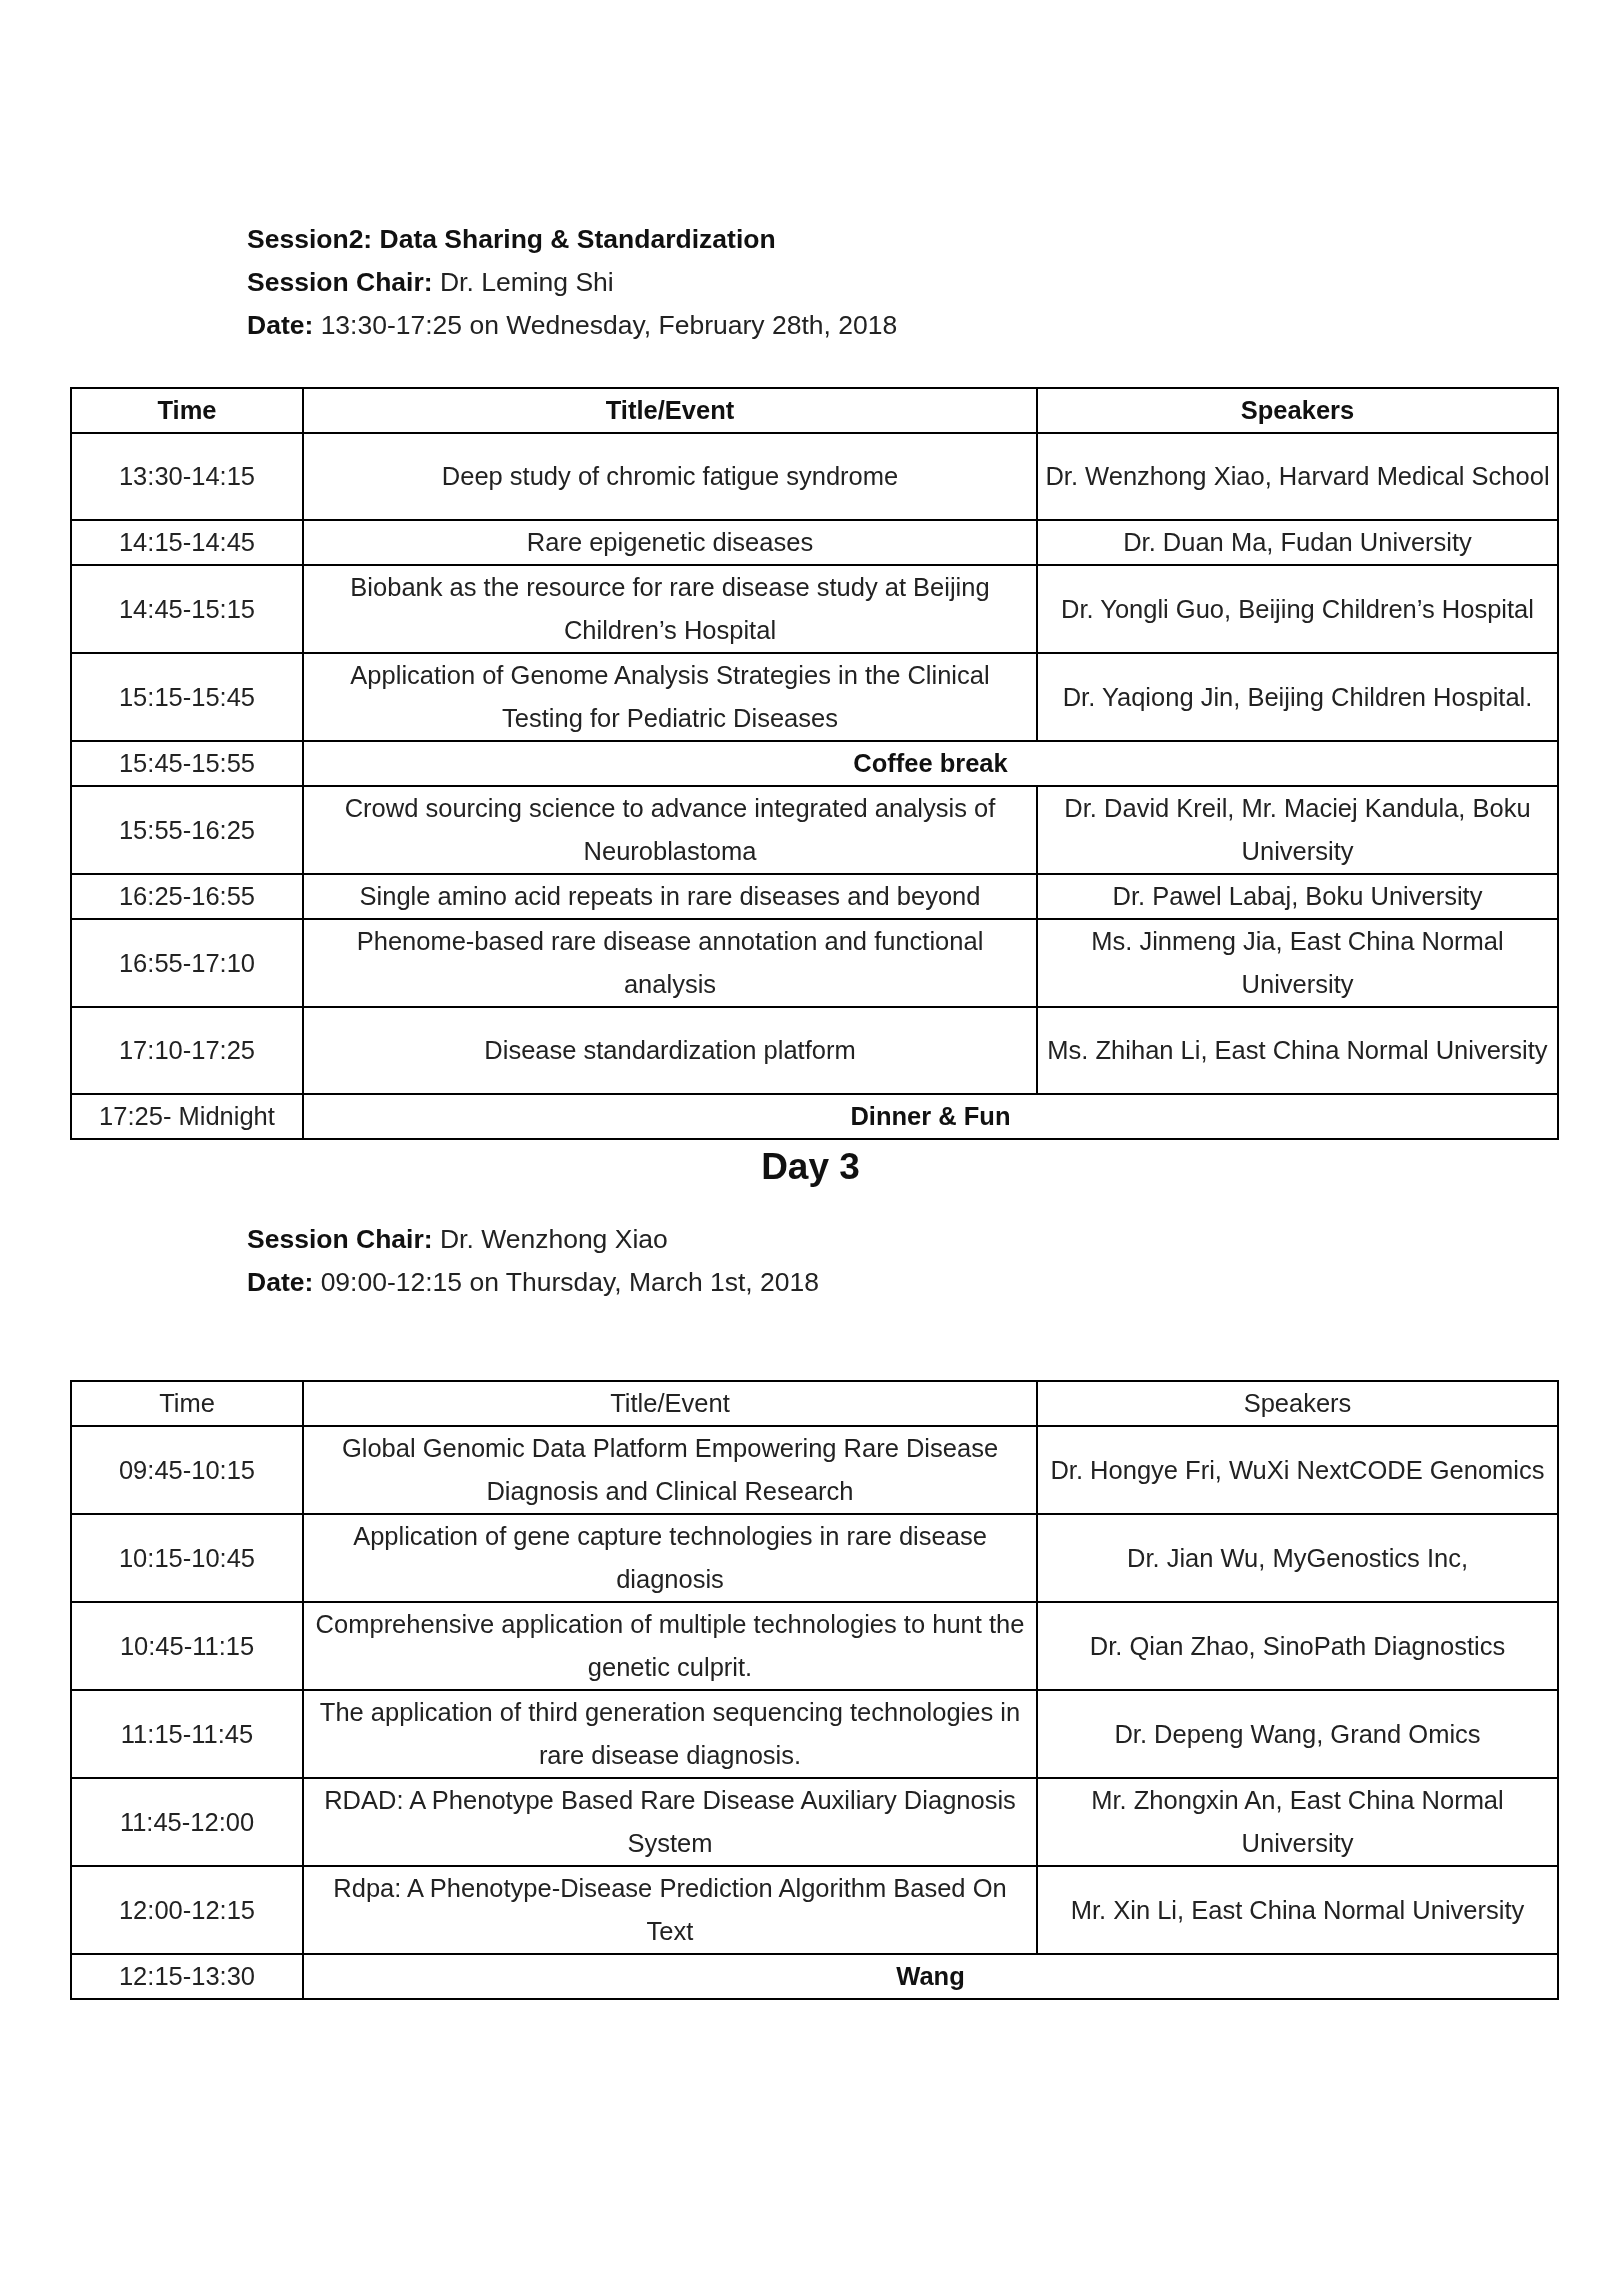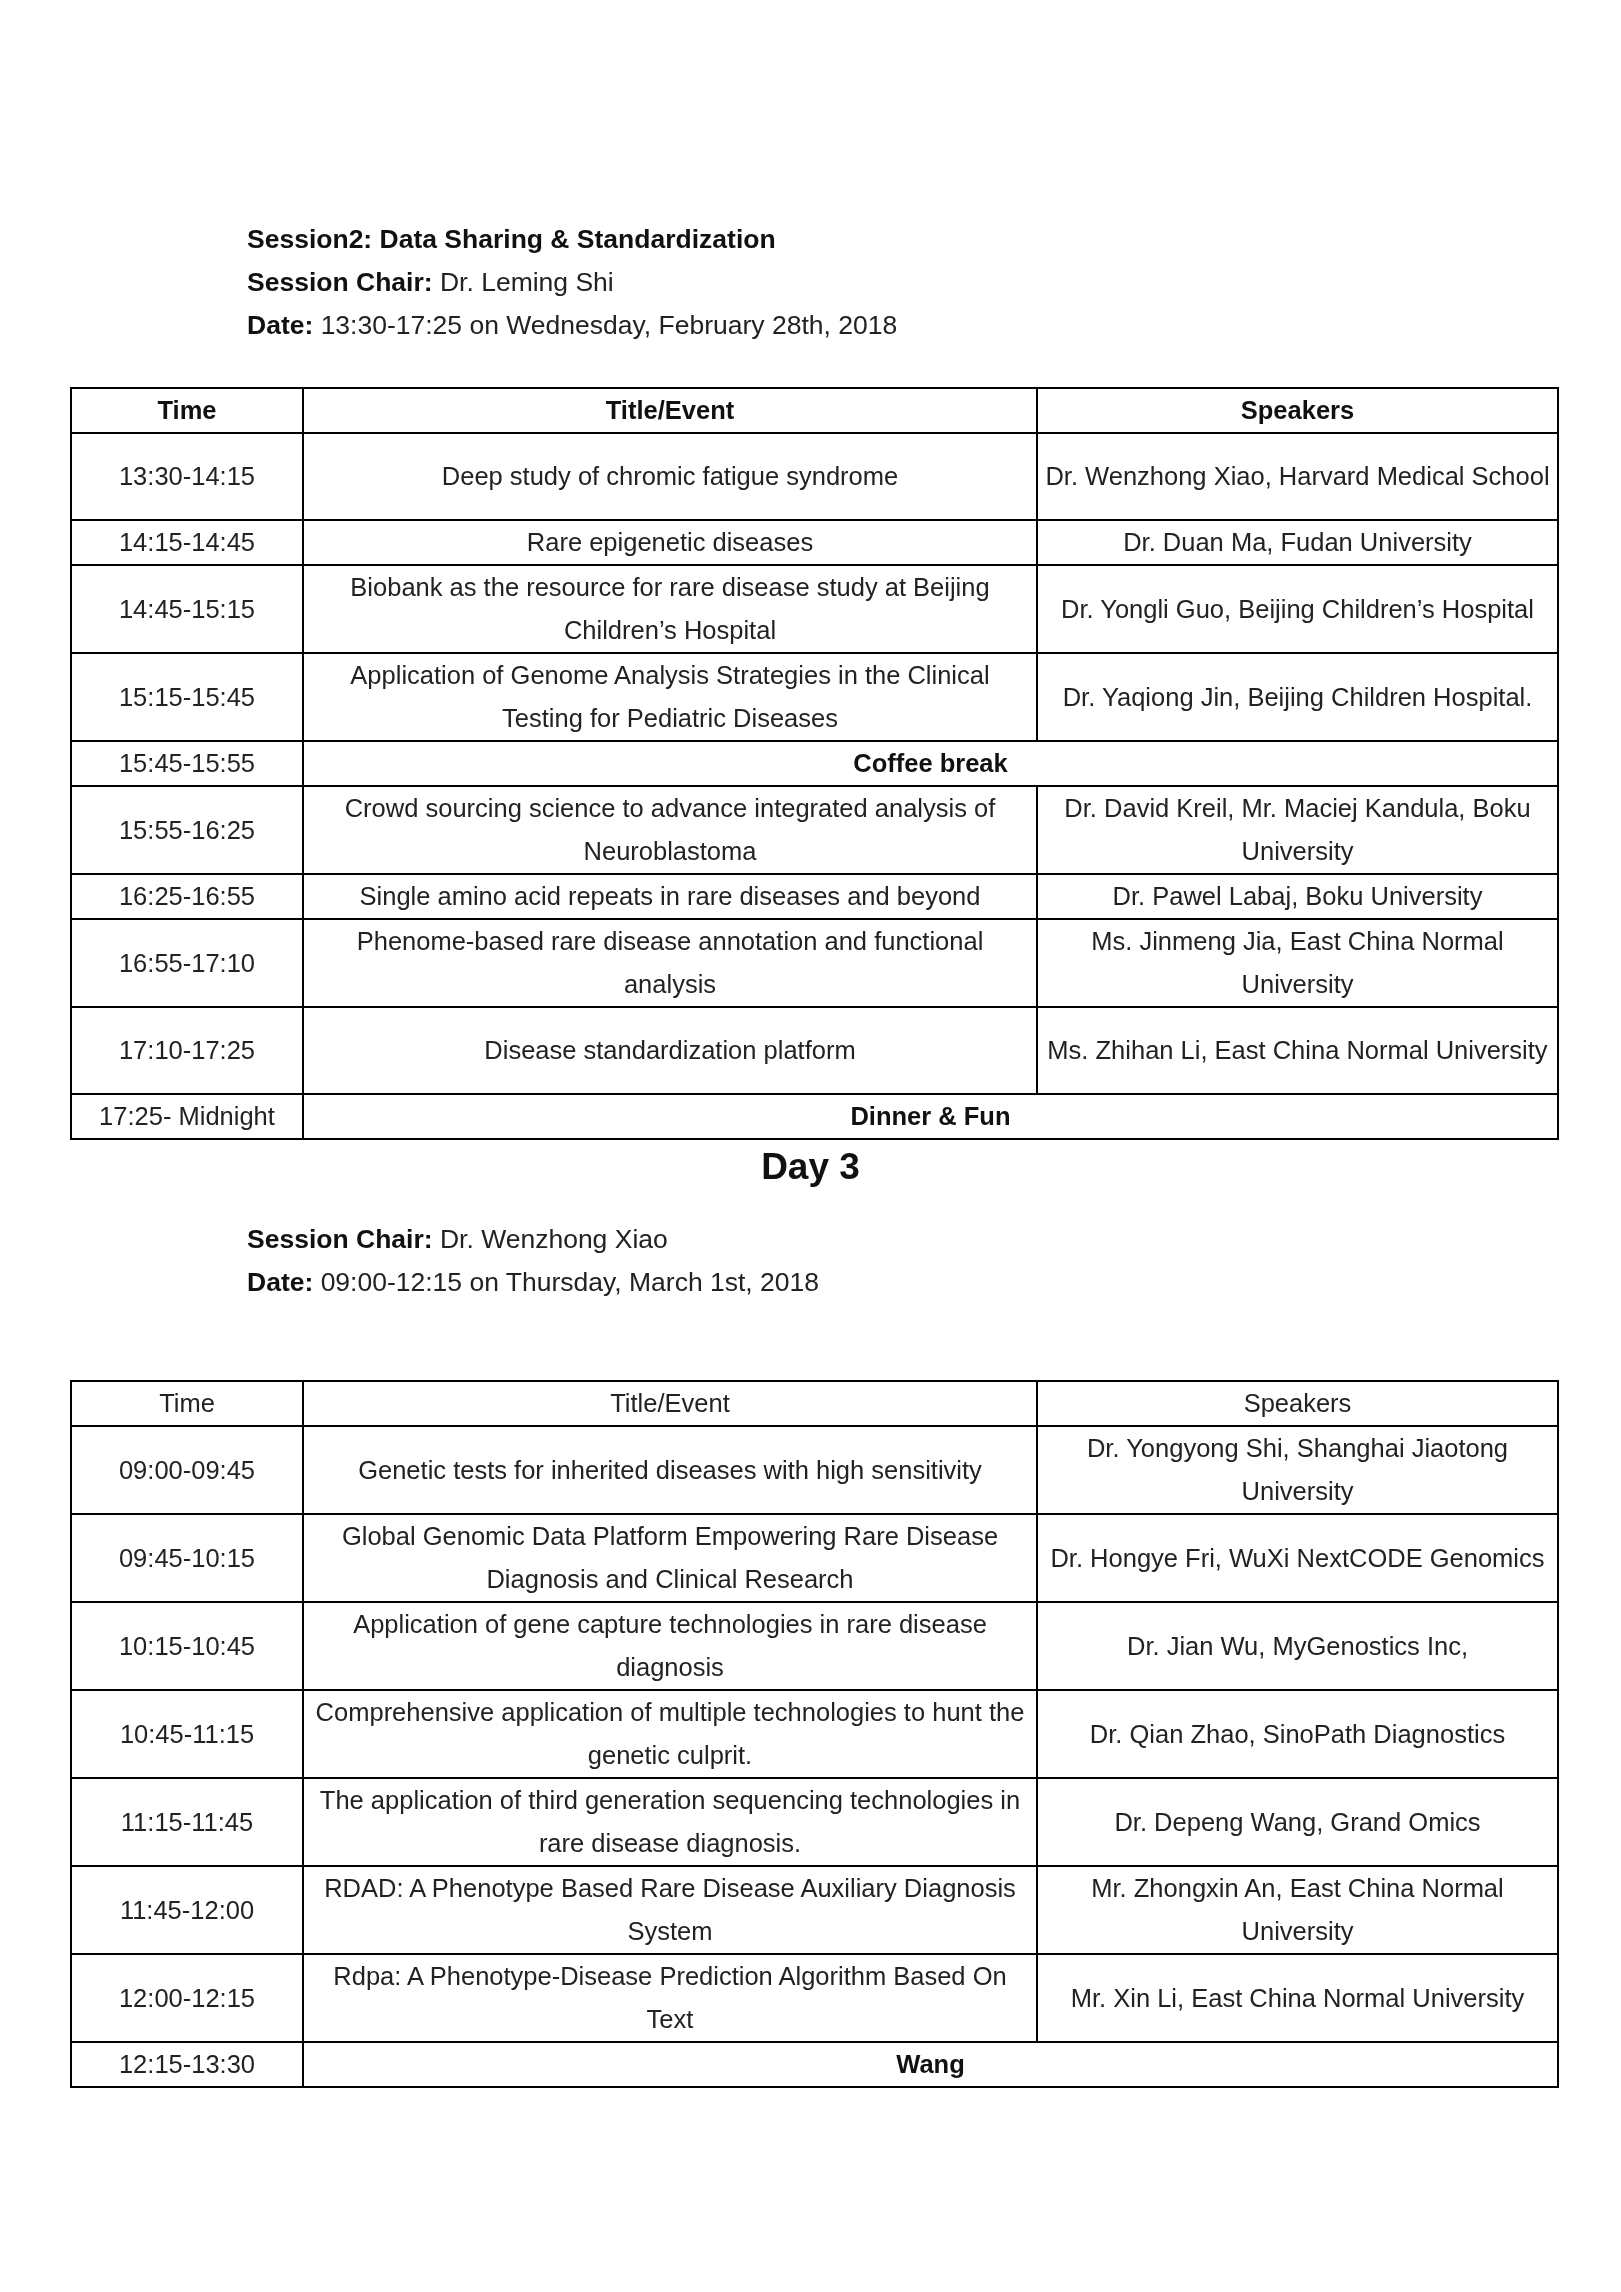--- a/index.html
+++ b/index.html
@@ -177,25 +177,20 @@
       <col class="c-title">
       <col class="c-spk">
     </colgroup>
   <tbody>
     <tr class="head">
       <th>Time</th>
       <th>Title/Event</th>
       <th>Speakers</th>
     </tr>
     <tr class="double">
-      <td class="time-cell">09:00-09:45</td>
-      <td>Genetic tests for inherited diseases with high sensitivity</td>
-      <td>Dr. Yongyong Shi, Shanghai Jiaotong University</td>
-    </tr>
-    <tr class="double">
       <td class="time-cell">09:45-10:15</td>
       <td>Global Genomic Data Platform Empowering Rare Disease Diagnosis and Clinical Research</td>
       <td>Dr. Hongye Fri, WuXi NextCODE Genomics</td>
     </tr>
     <tr class="double">
       <td class="time-cell">10:15-10:45</td>
       <td>Application of gene capture technologies in rare disease diagnosis</td>
       <td>Dr. Jian Wu, MyGenostics Inc,</td>
     </tr>
     <tr class="double">

